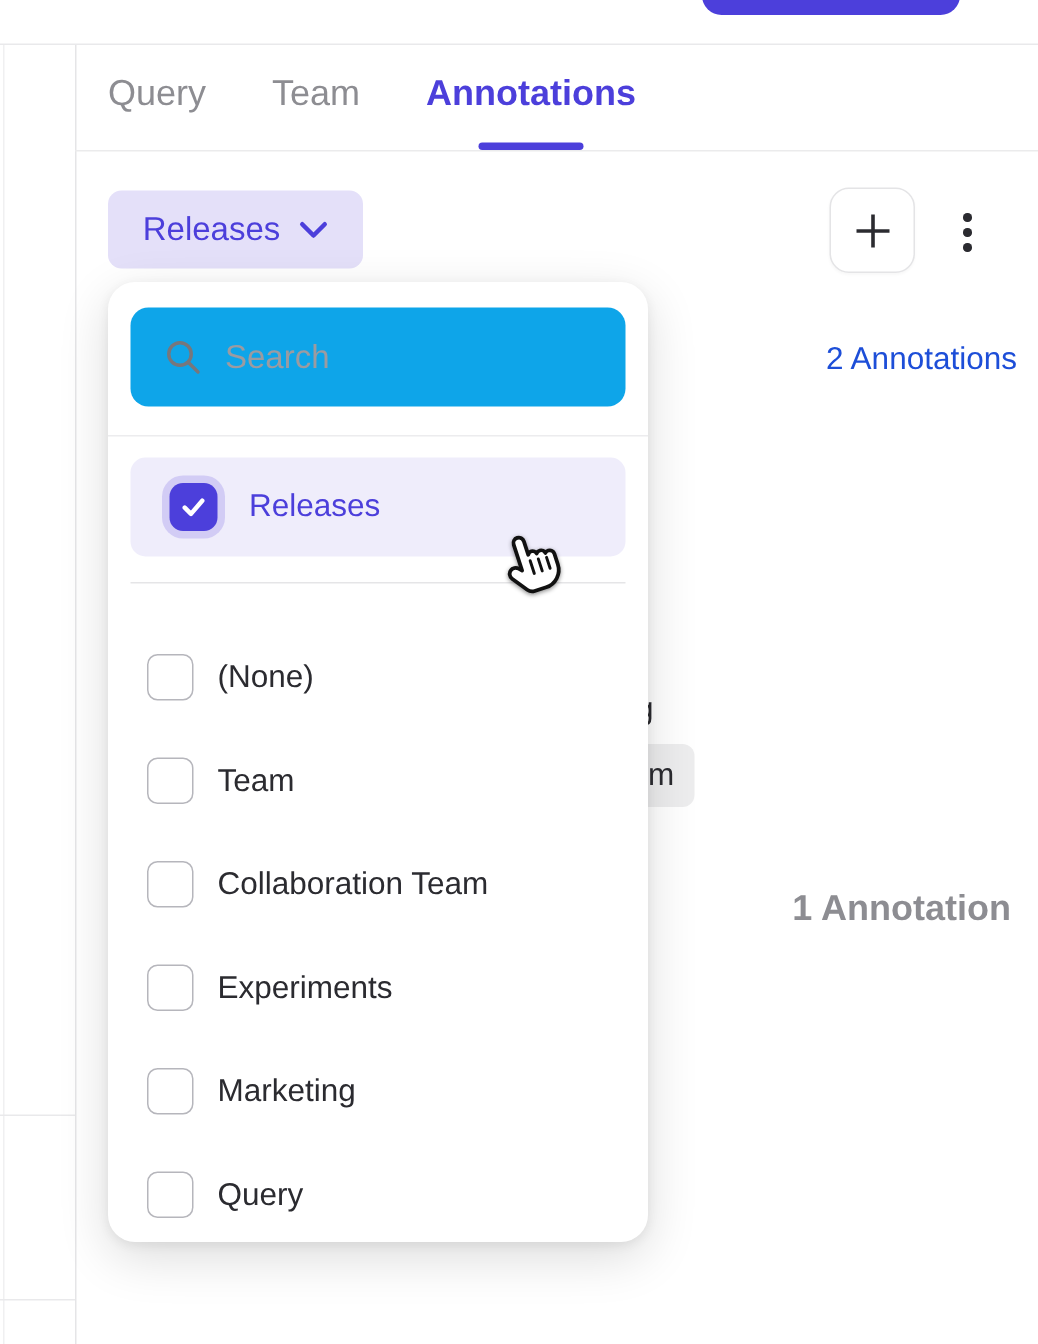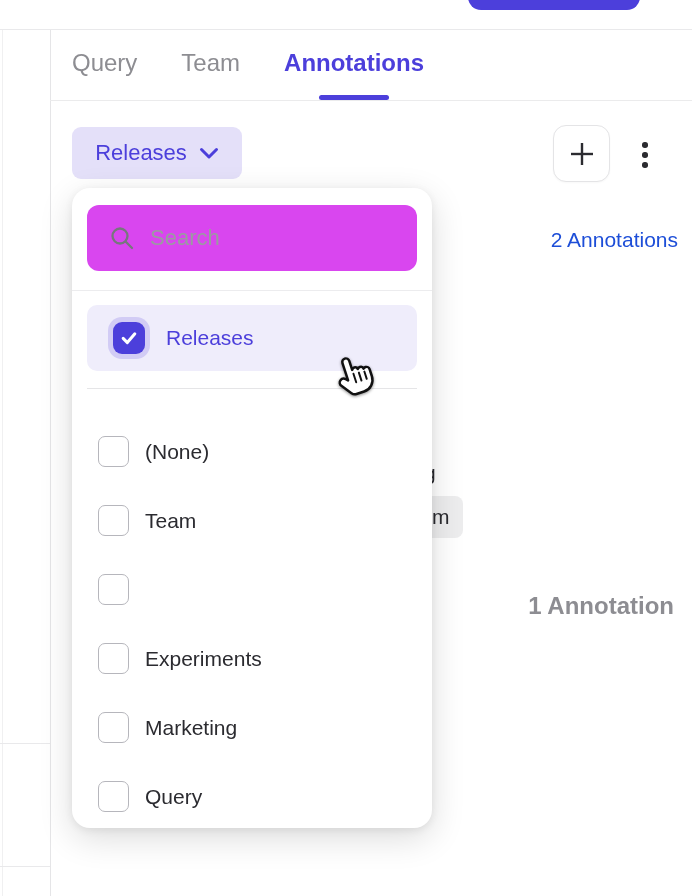--- a/index.html
+++ b/index.html
@@ -44,21 +44,21 @@
   .frag-g { left:424px; top:461px; font-size:21px; color:#2B2B30; z-index:1; }
   .frag-box { left:416px; top:496px; width:47px; height:42px; background:#EDEDEE;
               border-radius:8px; z-index:1; display:flex; align-items:center; }
   .frag-m { font-size:21px; color:#2B2B30; padding-left:16px; }
 
   
   .panel { left:72px; top:188px; width:360px; height:640px; background:#fff;
            border-radius:18px; z-index:5;
            box-shadow:0 10px 34px rgba(0,0,0,0.14), 0 2px 8px rgba(0,0,0,0.07); }
   .search-box { position:absolute; left:15px; top:17px; width:330px; height:66px;
-                background:#d946ef; border-radius:12px; display:flex; align-items:center; }
+                background:#0ea5e9; border-radius:12px; display:flex; align-items:center; }
   .search-icon { margin-left:22px; display:flex; }
   .search-input { flex:1; margin-left:14px; margin-right:12px; border:none; outline:none;
                   background:transparent; font-size:22px; color:#2B2B30;
                   font-family:"Liberation Sans", sans-serif; }
   .search-input::placeholder { color:#9B9BA1; }
   .divider-1 { position:absolute; left:0; top:102px; width:360px; height:1px; background:#ECECEE; }
   .selected-row { position:absolute; left:15px; top:117px; width:330px; height:66px;
                   background:#EFEDFB; border-radius:10px; display:flex; align-items:center;
                   cursor:pointer; }
   .checkbox-checked { width:32px; height:32px; margin-left:26px; background:#4C3FDB;
@@ -157,20 +157,21 @@
     <div class="option-row">
       <span class="checkbox-empty"></span>
       <span class="option-label">(None)</span>
     </div>
     <div class="option-row">
       <span class="checkbox-empty"></span>
       <span class="option-label">Team</span>
     </div>
     <div class="option-row">
       <span class="checkbox-empty"></span>
+      <span class="option-label">Collaboration Team</span>
     </div>
     <div class="option-row">
       <span class="checkbox-empty"></span>
       <span class="option-label">Experiments</span>
     </div>
     <div class="option-row">
       <span class="checkbox-empty"></span>
       <span class="option-label">Marketing</span>
     </div>
     <div class="option-row">

